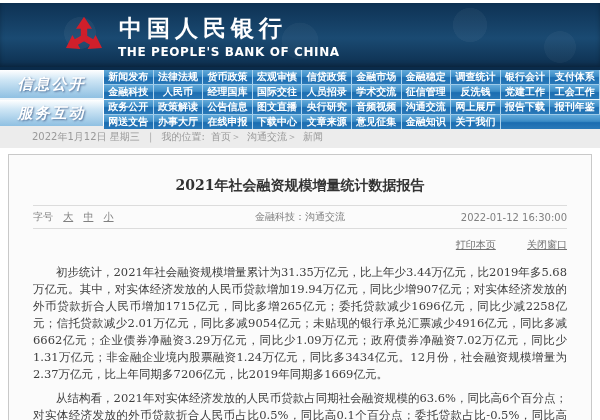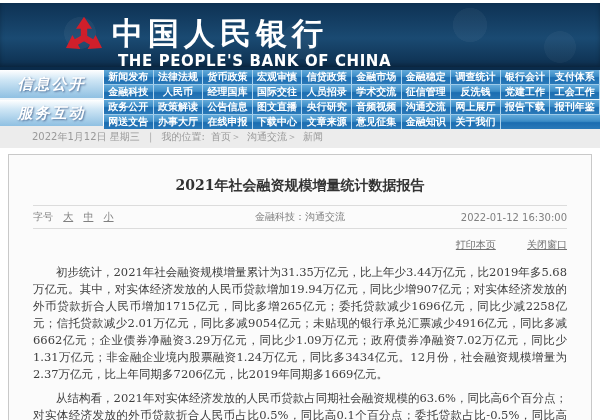--- a/index.html
+++ b/index.html
@@ -12,23 +12,23 @@
   .banner { position:relative; height:64px;
     background:linear-gradient(180deg,#0e3254 0%,#1a4a72 55%,#0d2f4f 100%);
     box-shadow:inset 0 -2px 4px rgba(0,0,0,.25); }
   .banner::after { content:""; position:absolute; inset:0;
     background:
       radial-gradient(circle 26px at 80px 30px, rgba(255,255,255,.045) 0 60%, transparent 62%),
       radial-gradient(circle 30px at 300px 38px, rgba(255,255,255,.035) 0 60%, transparent 62%),
       radial-gradient(circle 28px at 470px 22px, rgba(255,255,255,.04) 0 60%, transparent 62%),
       radial-gradient(circle 26px at 560px 44px, rgba(255,255,255,.035) 0 60%, transparent 62%); }
   .logo { position:absolute; left:60px; top:9px; width:48px; height:48px; z-index:2; }
-  .bank-cn { position:absolute; left:112px; top:10px; z-index:2; color:#fff; font-size:31px;
+  .bank-cn { position:absolute; left:119px; top:10px; z-index:2; color:#fff; font-size:23px;
     font-weight:bold; letter-spacing:5px; font-family:"DejaVu Serif","Liberation Serif",serif; }
-  .bank-en { position:absolute; left:118px; top:49px; z-index:2; color:#fff; font-size:15px;
+  .bank-en { position:absolute; left:118px; top:42px; z-index:2; color:#fff; font-size:12px;
     font-weight:bold; letter-spacing:.6px; }
 
   
   .nav { border-top:3px solid #0a2b4a; }
   .nav-band { display:flex; height:28px; }
   .nav-band + .nav-band { border-top:2px solid #eef5fa; }
   .band-label { flex:0 0 104px; display:flex; align-items:center; justify-content:center;
     background:linear-gradient(180deg,#ffffff 0%,#cfe6f5 35%,#8fc0e2 100%);
     color:#fff; font-size:15px; font-weight:bold; font-style:italic; letter-spacing:2px;
     text-shadow:1px 1px 2px #54739b; border-right:1px solid #fff; cursor:pointer; }

